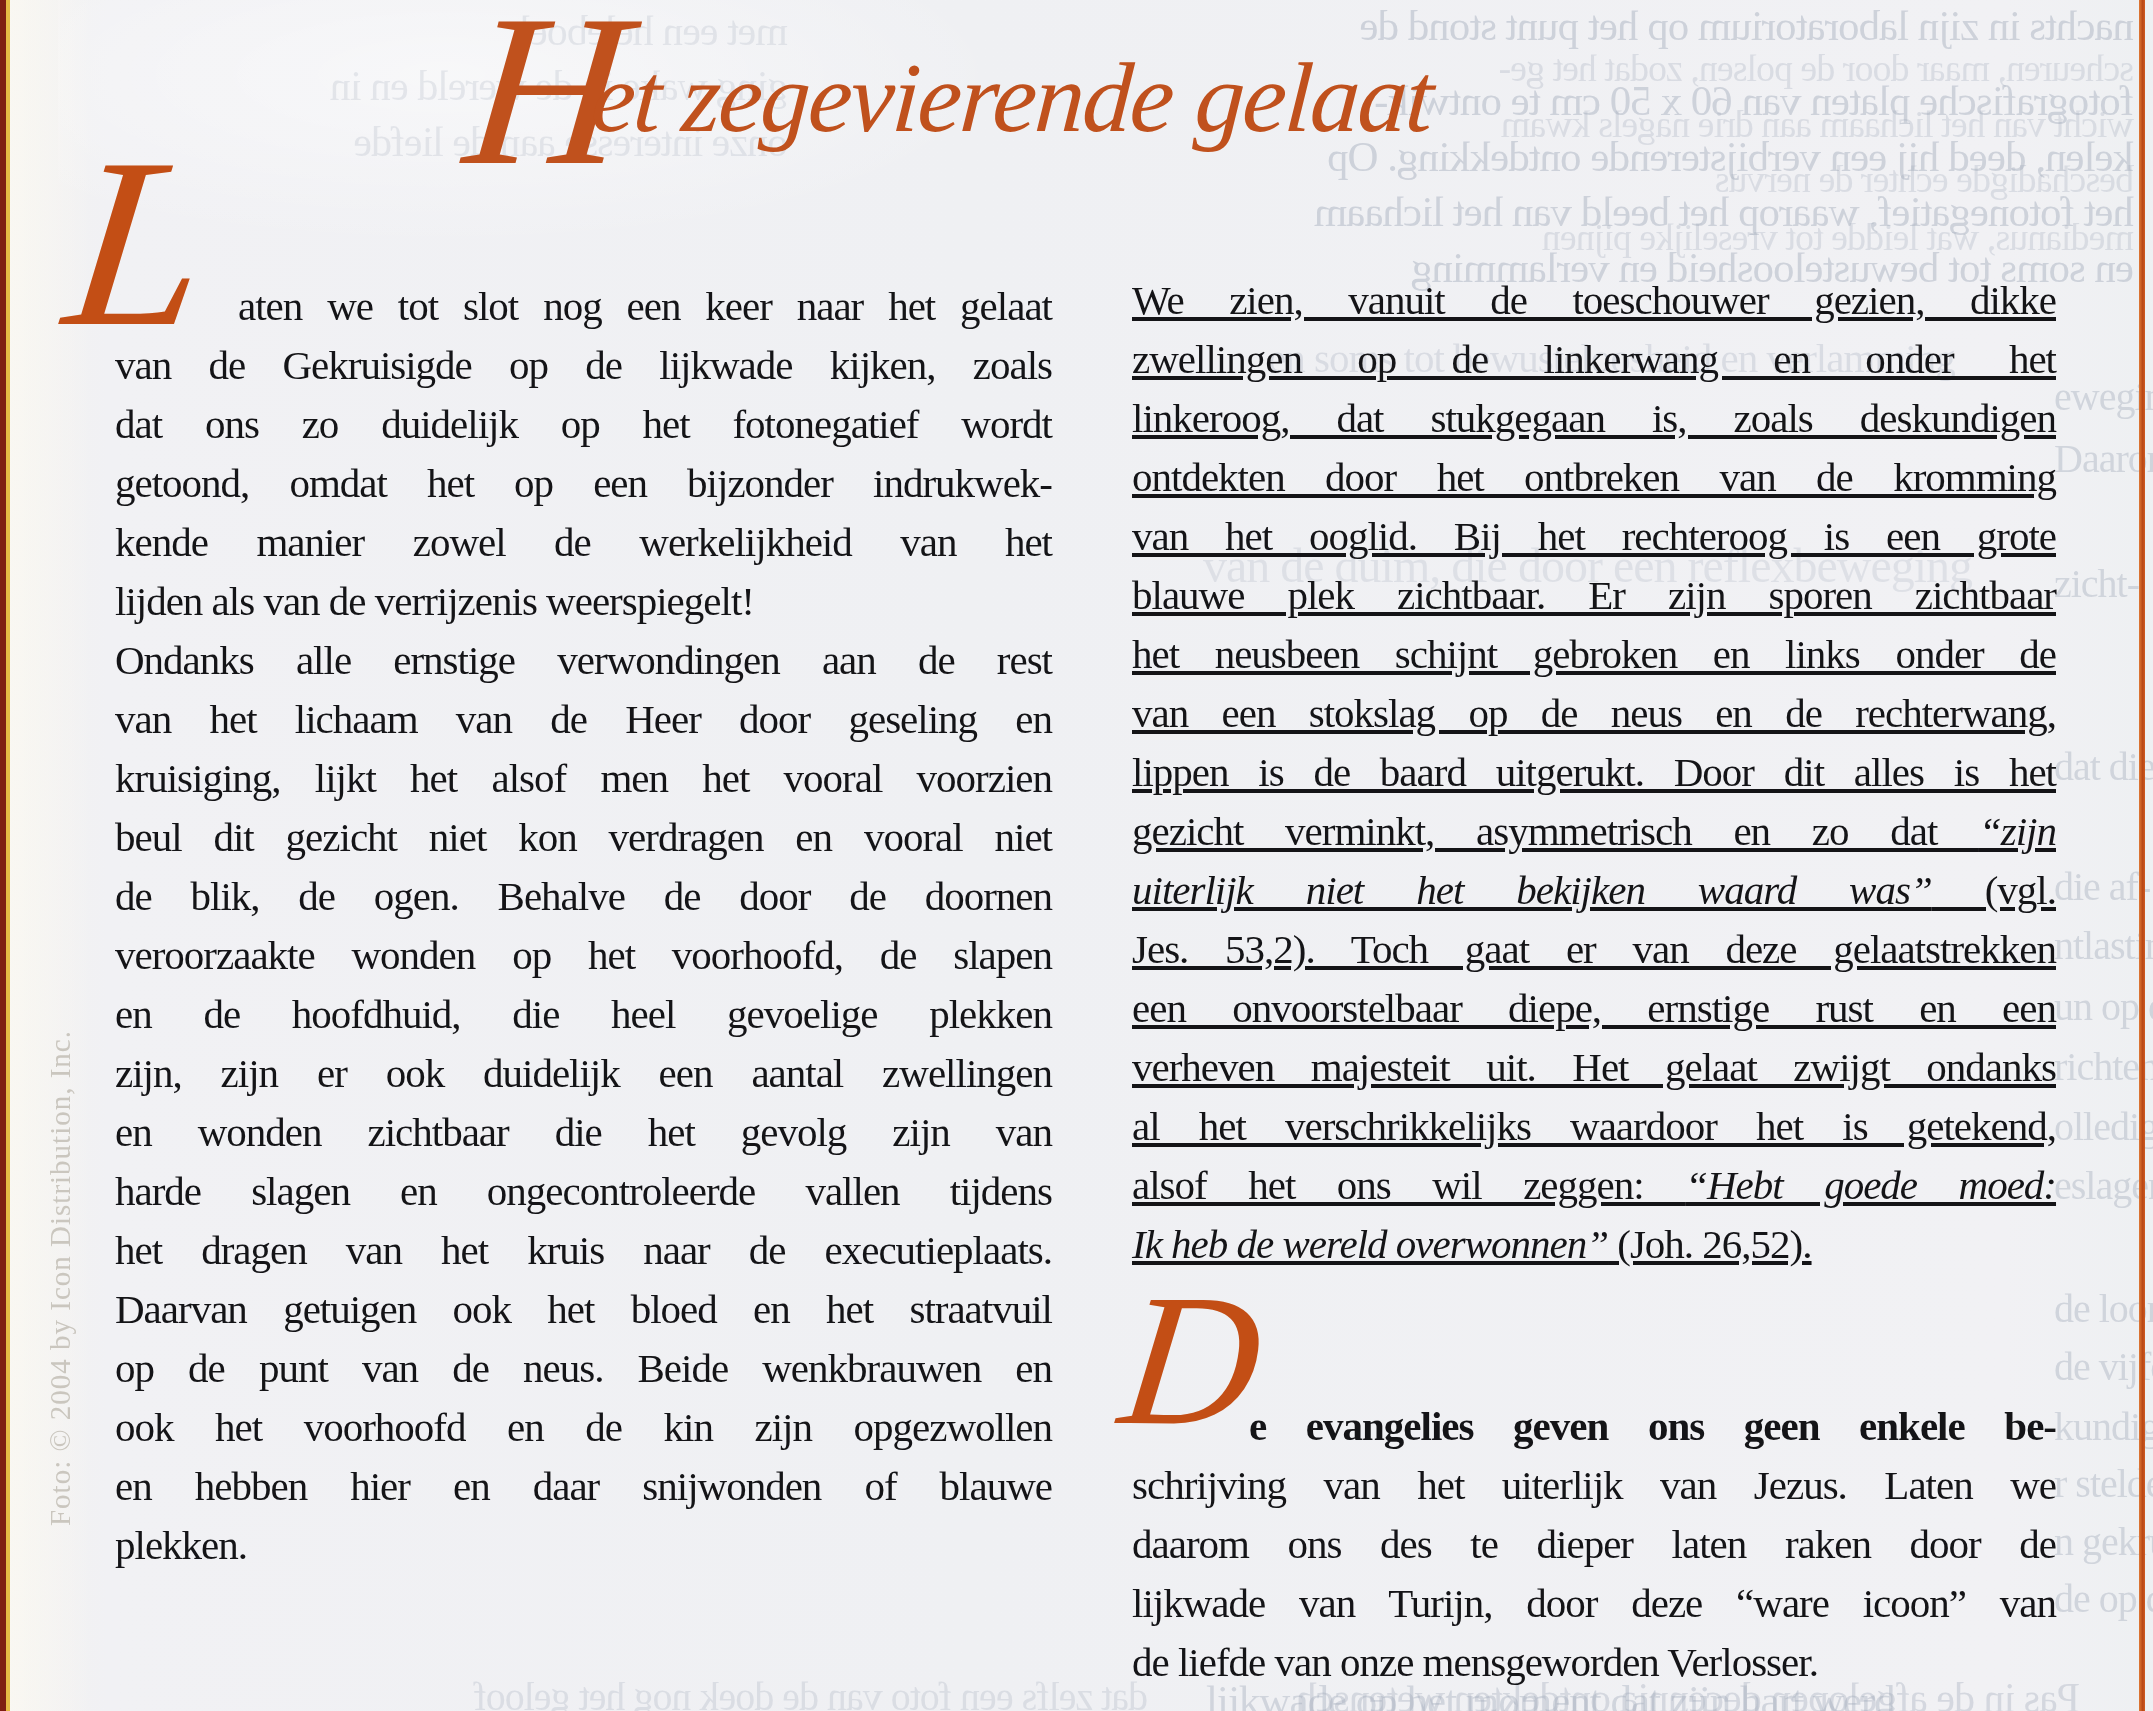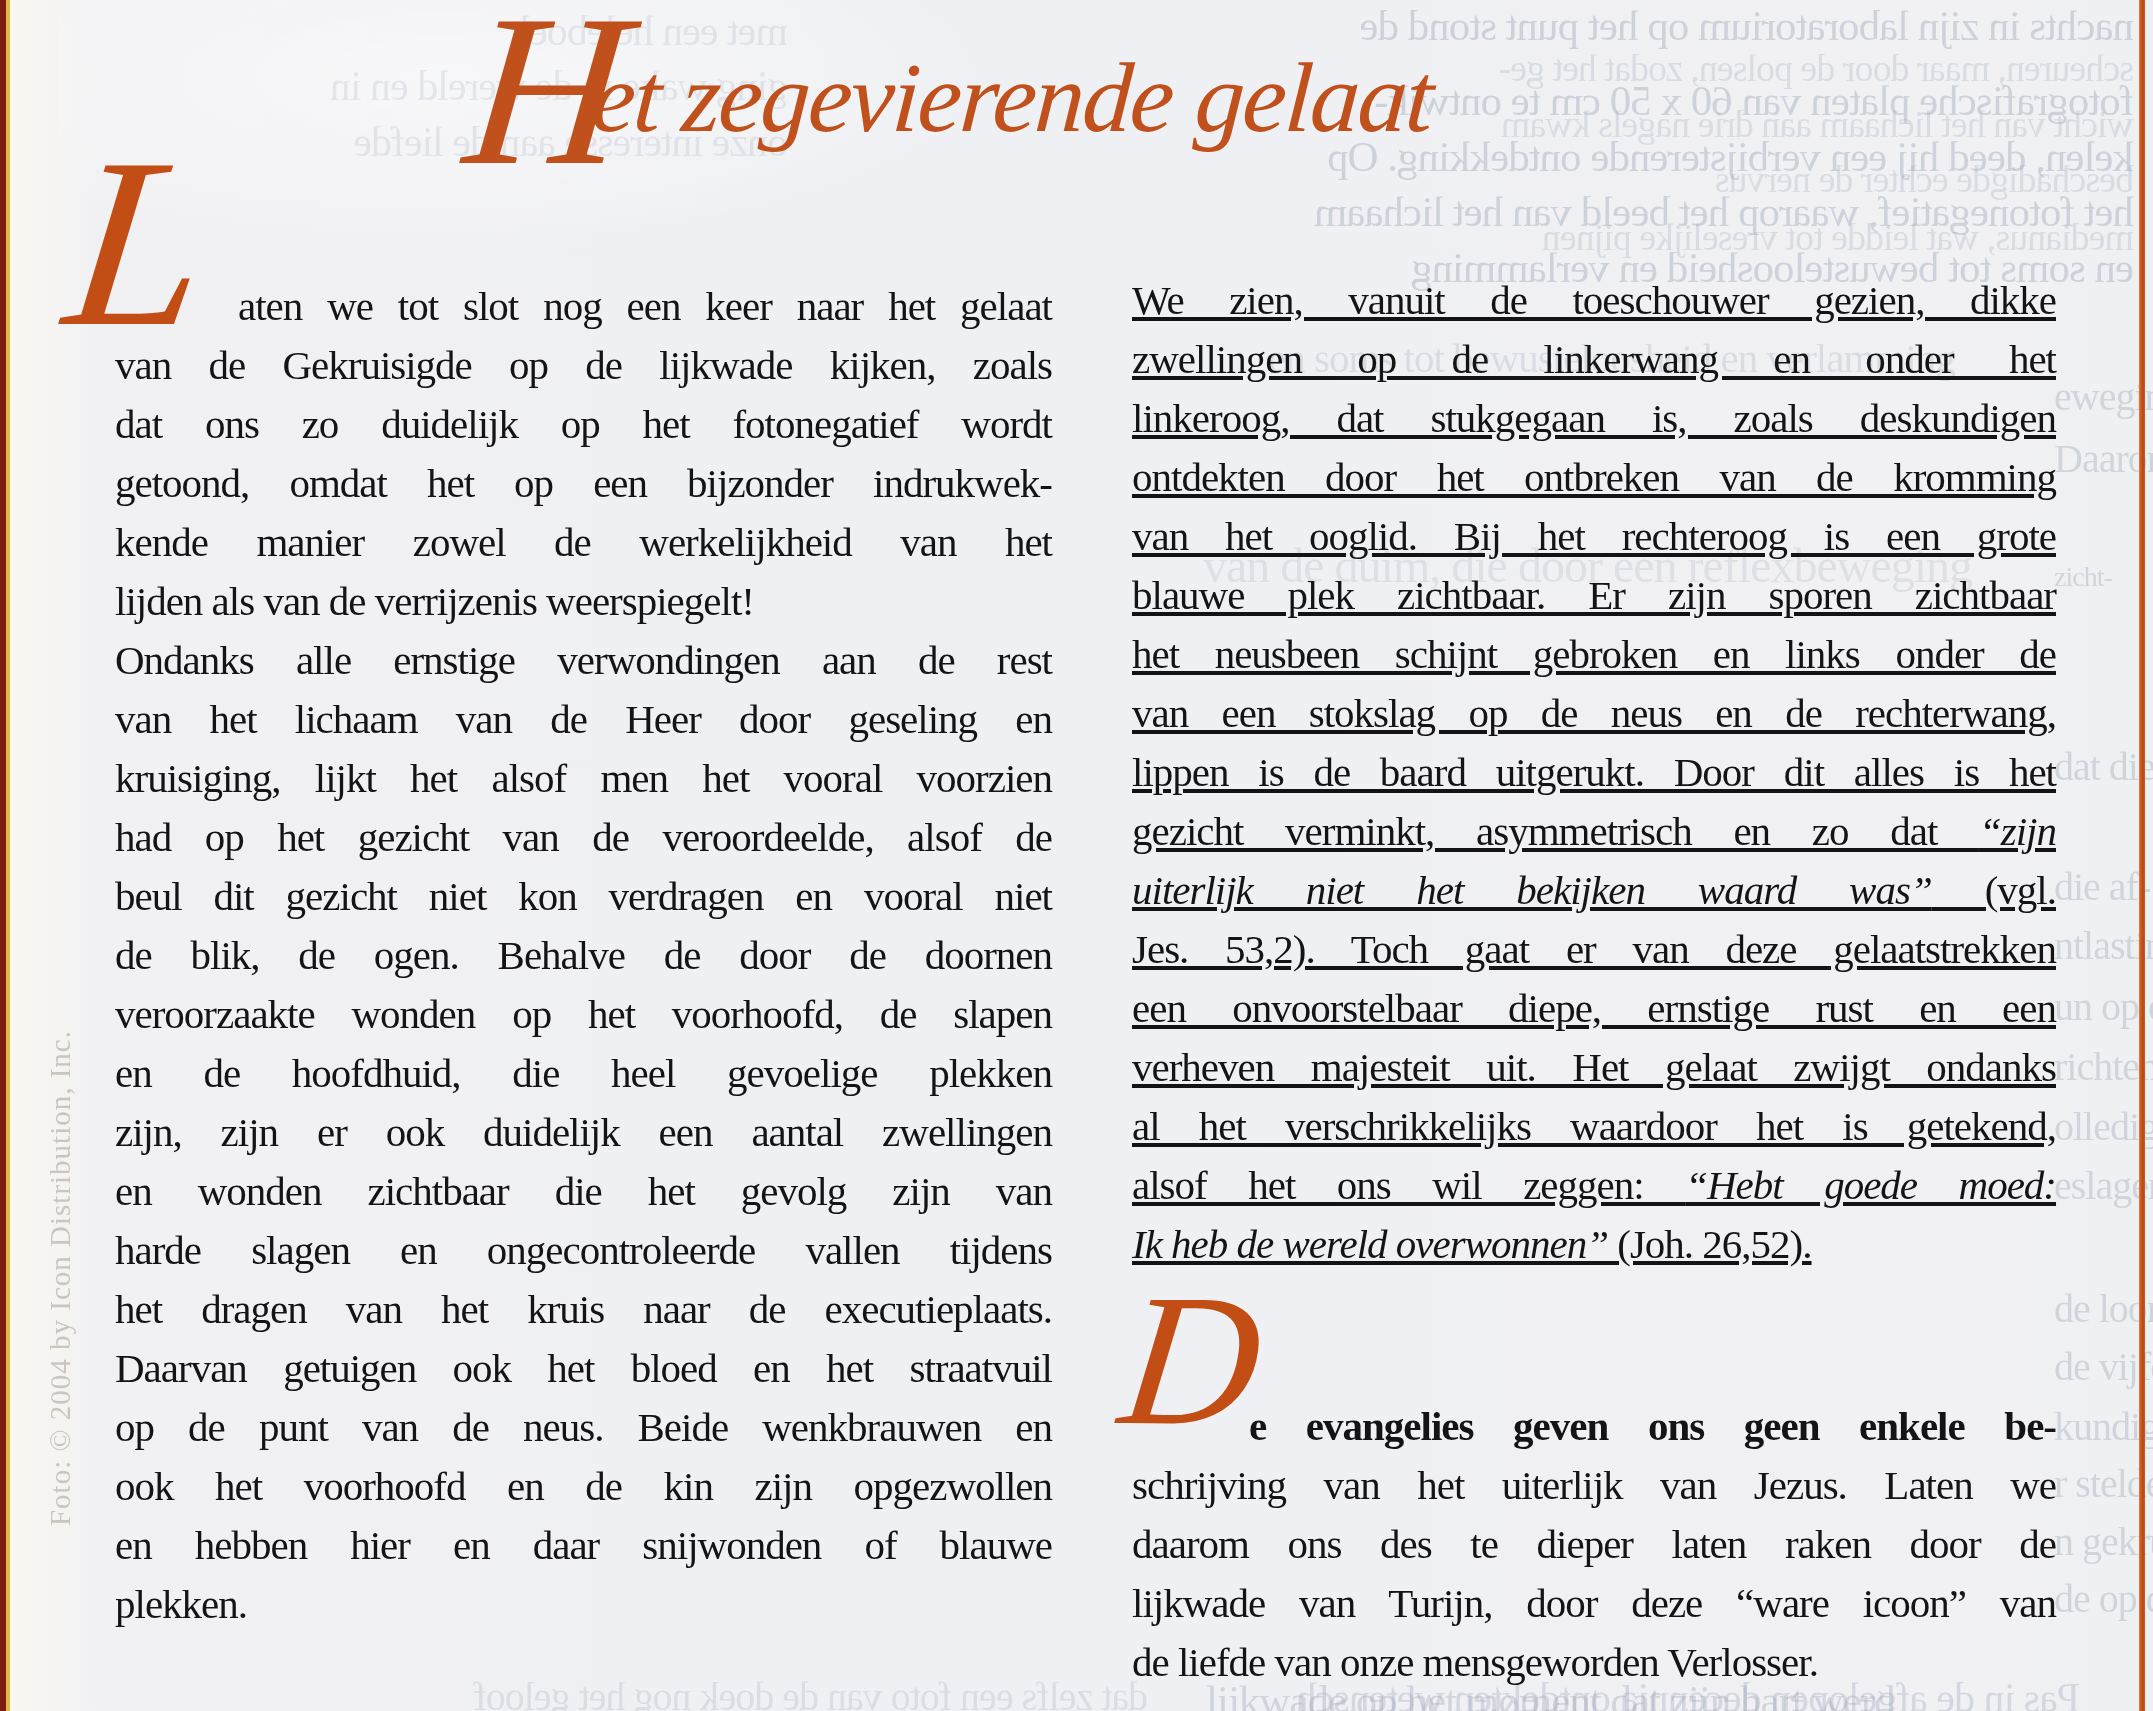--- a/index.html
+++ b/index.html
@@ -77,21 +77,21 @@
       <div class="ghost mir" style="left: 1116px; top: 188px; font-size: 43px; opacity: 0.42; width: 1018px;">het fotonegatief, waarop het beeld van het lichaam</div>
       <div class="ghost mir" style="left: 1116px; top: 217px; font-size: 38px; opacity: 0.28; width: 1018px;">medianus, wat leidde tot vreselijke pijnen</div>
       <div class="ghost mir" style="left: 1116px; top: 244px; font-size: 43px; opacity: 0.42; width: 1018px;">en soms tot bewusteloosheid en verlamming</div>
       <div class="ghost mir" style="left: 173px; top: 7.7px; font-size: 42px; opacity: 0.22; width: 615px;">met een heleboel</div>
       <div class="ghost mir" style="left: 173px; top: 63px; font-size: 42px; opacity: 0.22; width: 615px;">ging wake in de wereld en in</div>
       <div class="ghost mir" style="left: 173px; top: 119px; font-size: 42px; opacity: 0.22; width: 615px;">onze interesse aan de liefde</div>
       <div class="ghost" style="left: 1268px; top: 336px; font-size: 41px; opacity: 0.28;">en soms tot bewusteloosheid en verlamming</div>
       <div class="ghost" style="left: 1203px; top: 540px; font-size: 48px; opacity: 0.22;">van de duim, die door een reflexbeweging</div>
       <div class="ghost" style="left: 2054px; top: 375px; font-size: 40px; opacity: 0.38;">eweging</div>
       <div class="ghost" style="left: 2054px; top: 437px; font-size: 40px; opacity: 0.38;">Daarom</div>
-      <div class="ghost" style="left: 2054px; top: 562px; font-size: 28px; opacity: 0.38;">zicht-</div>
+      <div class="ghost" style="left: 2054px; top: 562px; font-size: 40px; opacity: 0.38;">zicht-</div>
       <div class="ghost" style="left: 2054px; top: 745px; font-size: 40px; opacity: 0.38;">dat die</div>
       <div class="ghost" style="left: 2054px; top: 865px; font-size: 40px; opacity: 0.38;">die af-</div>
       <div class="ghost" style="left: 2054px; top: 924px; font-size: 40px; opacity: 0.38;">ntlasting</div>
       <div class="ghost" style="left: 2054px; top: 985px; font-size: 40px; opacity: 0.38;">un op de</div>
       <div class="ghost" style="left: 2054px; top: 1045px; font-size: 40px; opacity: 0.38;">richten</div>
       <div class="ghost" style="left: 2054px; top: 1105px; font-size: 40px; opacity: 0.38;">olledige</div>
       <div class="ghost" style="left: 2054px; top: 1164px; font-size: 40px; opacity: 0.38;">eslagen</div>
       <div class="ghost" style="left: 2054px; top: 1287px; font-size: 40px; opacity: 0.38;">de loont</div>
       <div class="ghost" style="left: 2054px; top: 1345px; font-size: 40px; opacity: 0.38;">de vijfde</div>
       <div class="ghost" style="left: 2054px; top: 1405px; font-size: 40px; opacity: 0.38;">kundige</div>
@@ -118,21 +118,20 @@
   <div id="col-left" class="col">
       <div class="line" style="padding-left: 123px;"><span>aten we tot slot nog een keer naar het gelaat</span></div>
       <div class="line"><span>van de Gekruisigde op de lijkwade kijken, zoals</span></div>
       <div class="line"><span>dat ons zo duidelijk op het fotonegatief wordt</span></div>
       <div class="line"><span>getoond, omdat het op een bijzonder indrukwek-</span></div>
       <div class="line"><span>kende manier zowel de werkelijkheid van het</span></div>
       <div class="line no-just"><span>lijden als van de verrijzenis weerspiegelt!</span></div>
       <div class="line"><span>Ondanks alle ernstige verwondingen aan de rest</span></div>
       <div class="line"><span>van het lichaam van de Heer door geseling en</span></div>
       <div class="line"><span>kruisiging, lijkt het alsof men het vooral voorzien</span></div>
-      <div class="line"><span>had op het gezicht van de veroordeelde, alsof de</span></div>
       <div class="line"><span>beul dit gezicht niet kon verdragen en vooral niet</span></div>
       <div class="line"><span>de blik, de ogen. Behalve de door de doornen</span></div>
       <div class="line"><span>veroorzaakte wonden op het voorhoofd, de slapen</span></div>
       <div class="line"><span>en de hoofdhuid, die heel gevoelige plekken</span></div>
       <div class="line"><span>zijn, zijn er ook duidelijk een aantal zwellingen</span></div>
       <div class="line"><span>en wonden zichtbaar die het gevolg zijn van</span></div>
       <div class="line"><span>harde slagen en ongecontroleerde vallen tijdens</span></div>
       <div class="line"><span>het dragen van het kruis naar de executieplaats.</span></div>
       <div class="line"><span>Daarvan getuigen ook het bloed en het straatvuil</span></div>
       <div class="line"><span>op de punt van de neus. Beide wenkbrauwen en</span></div>

